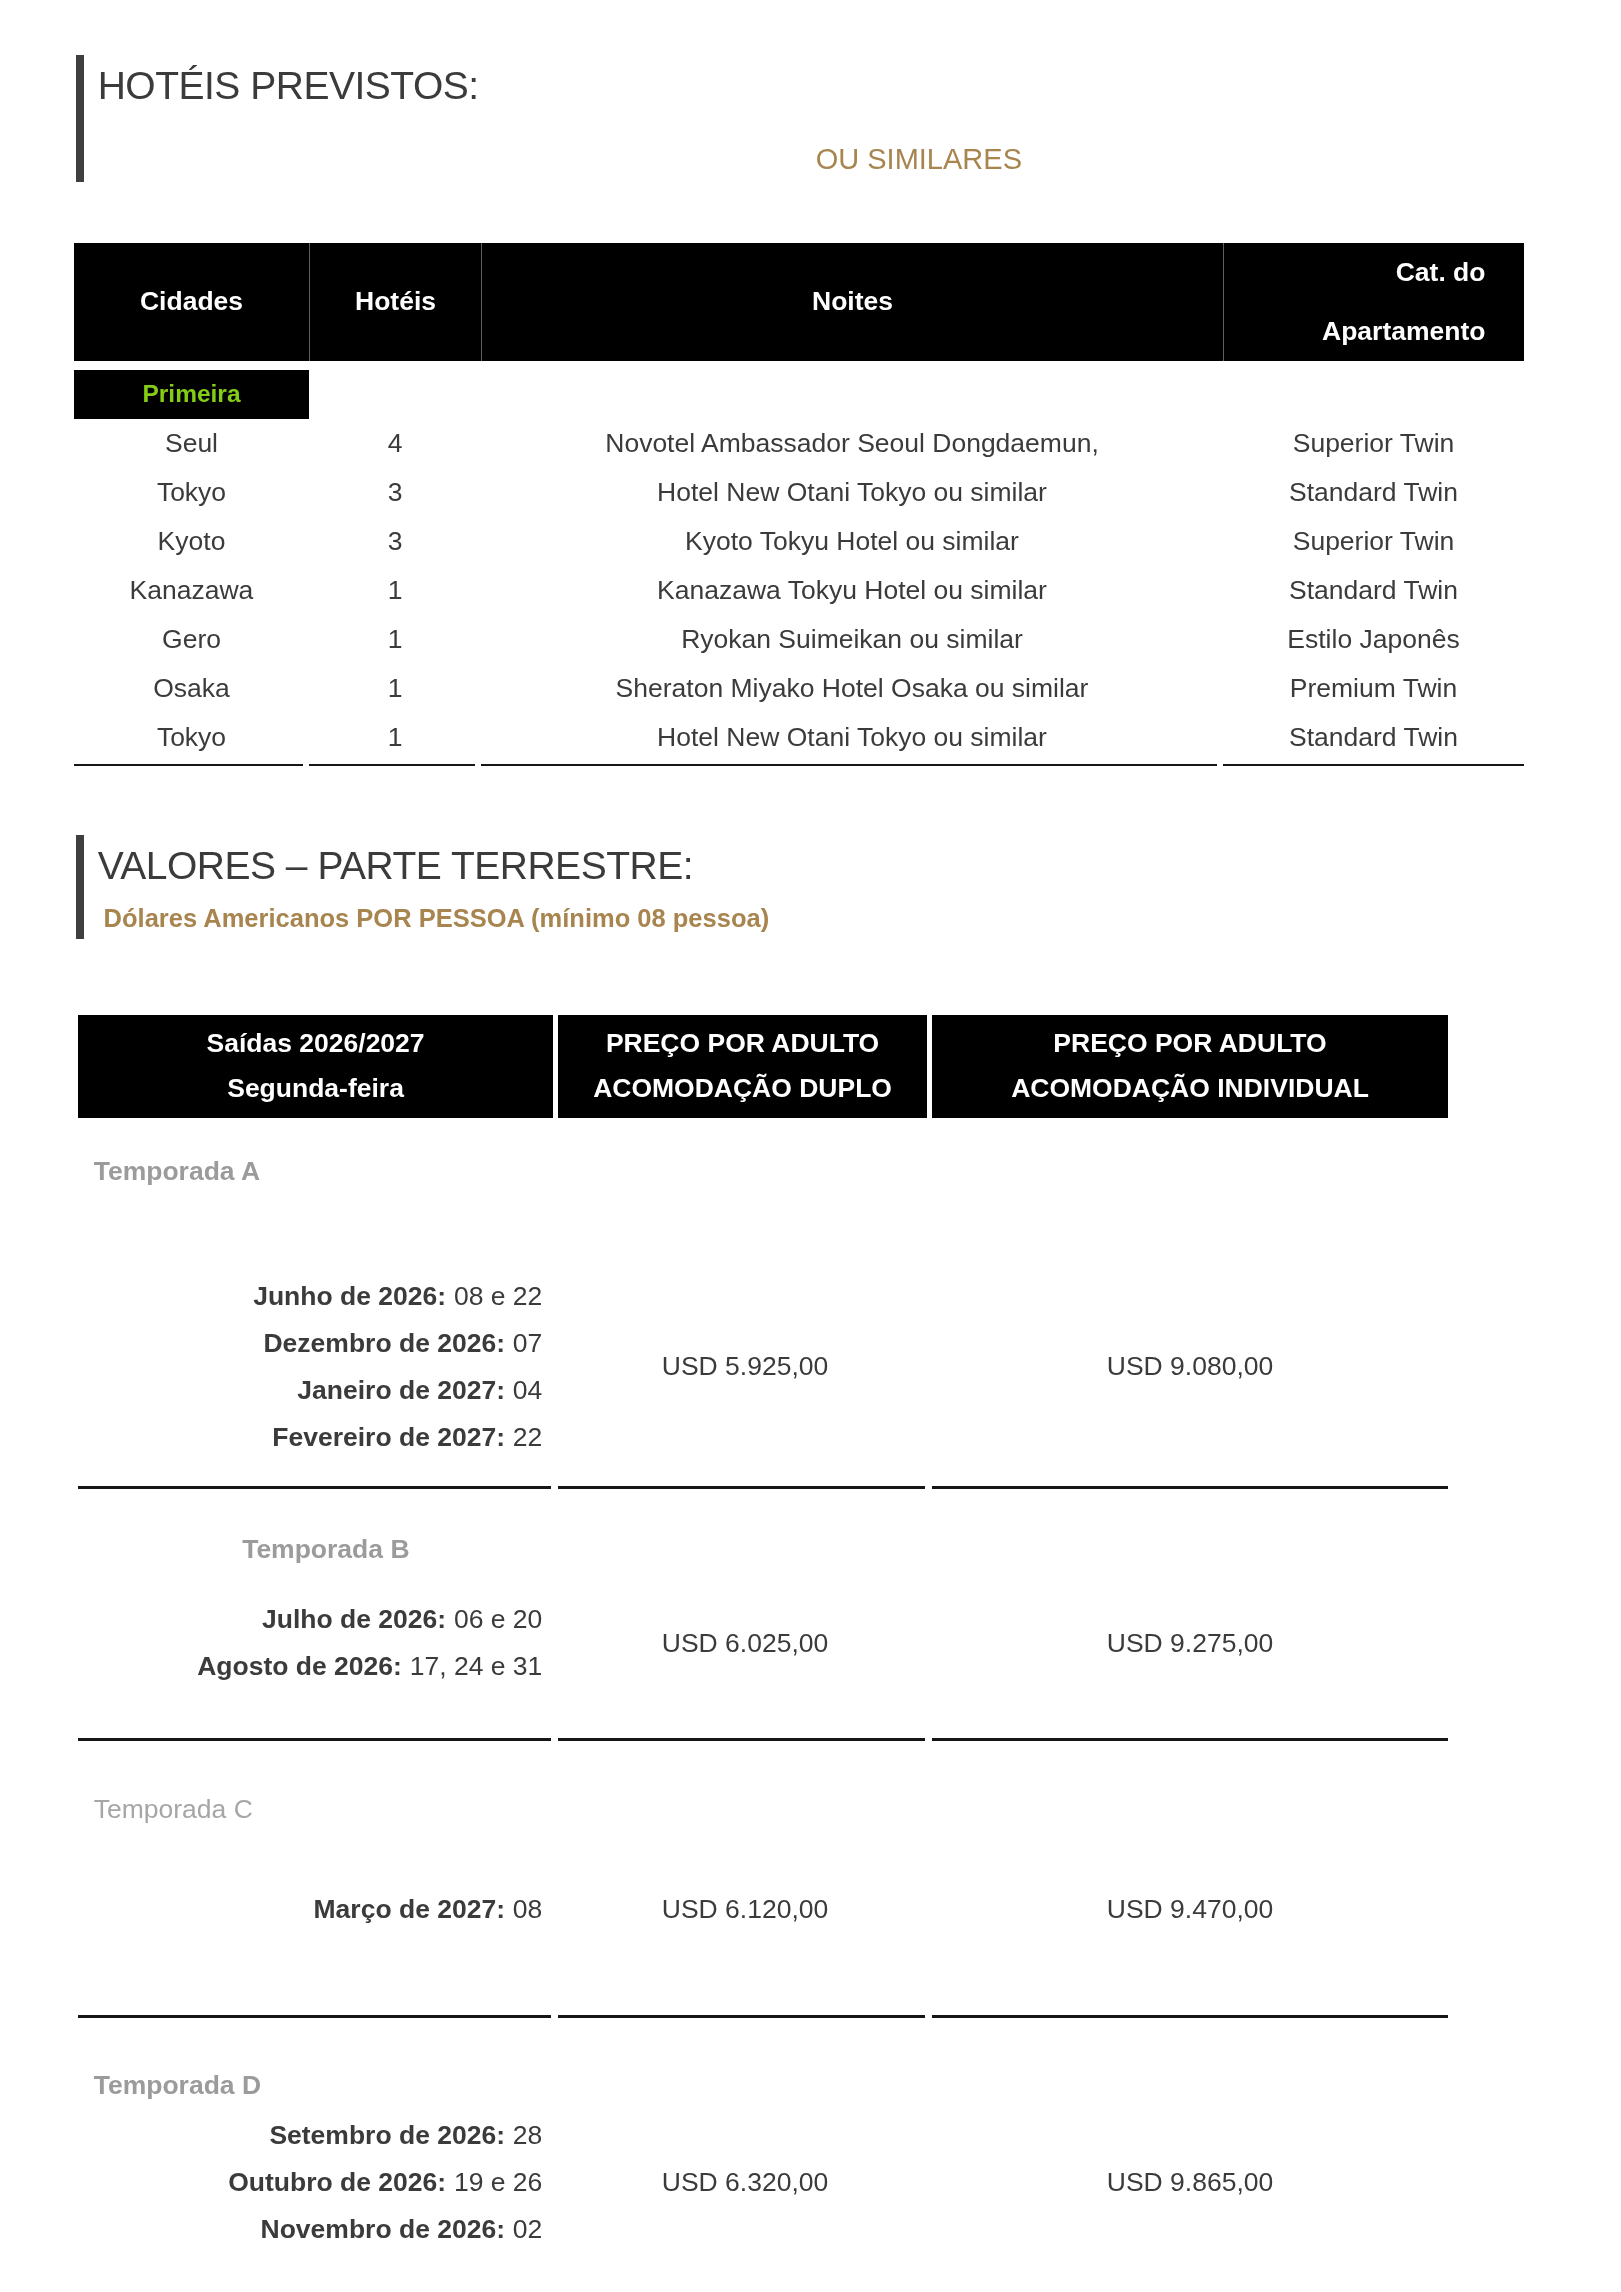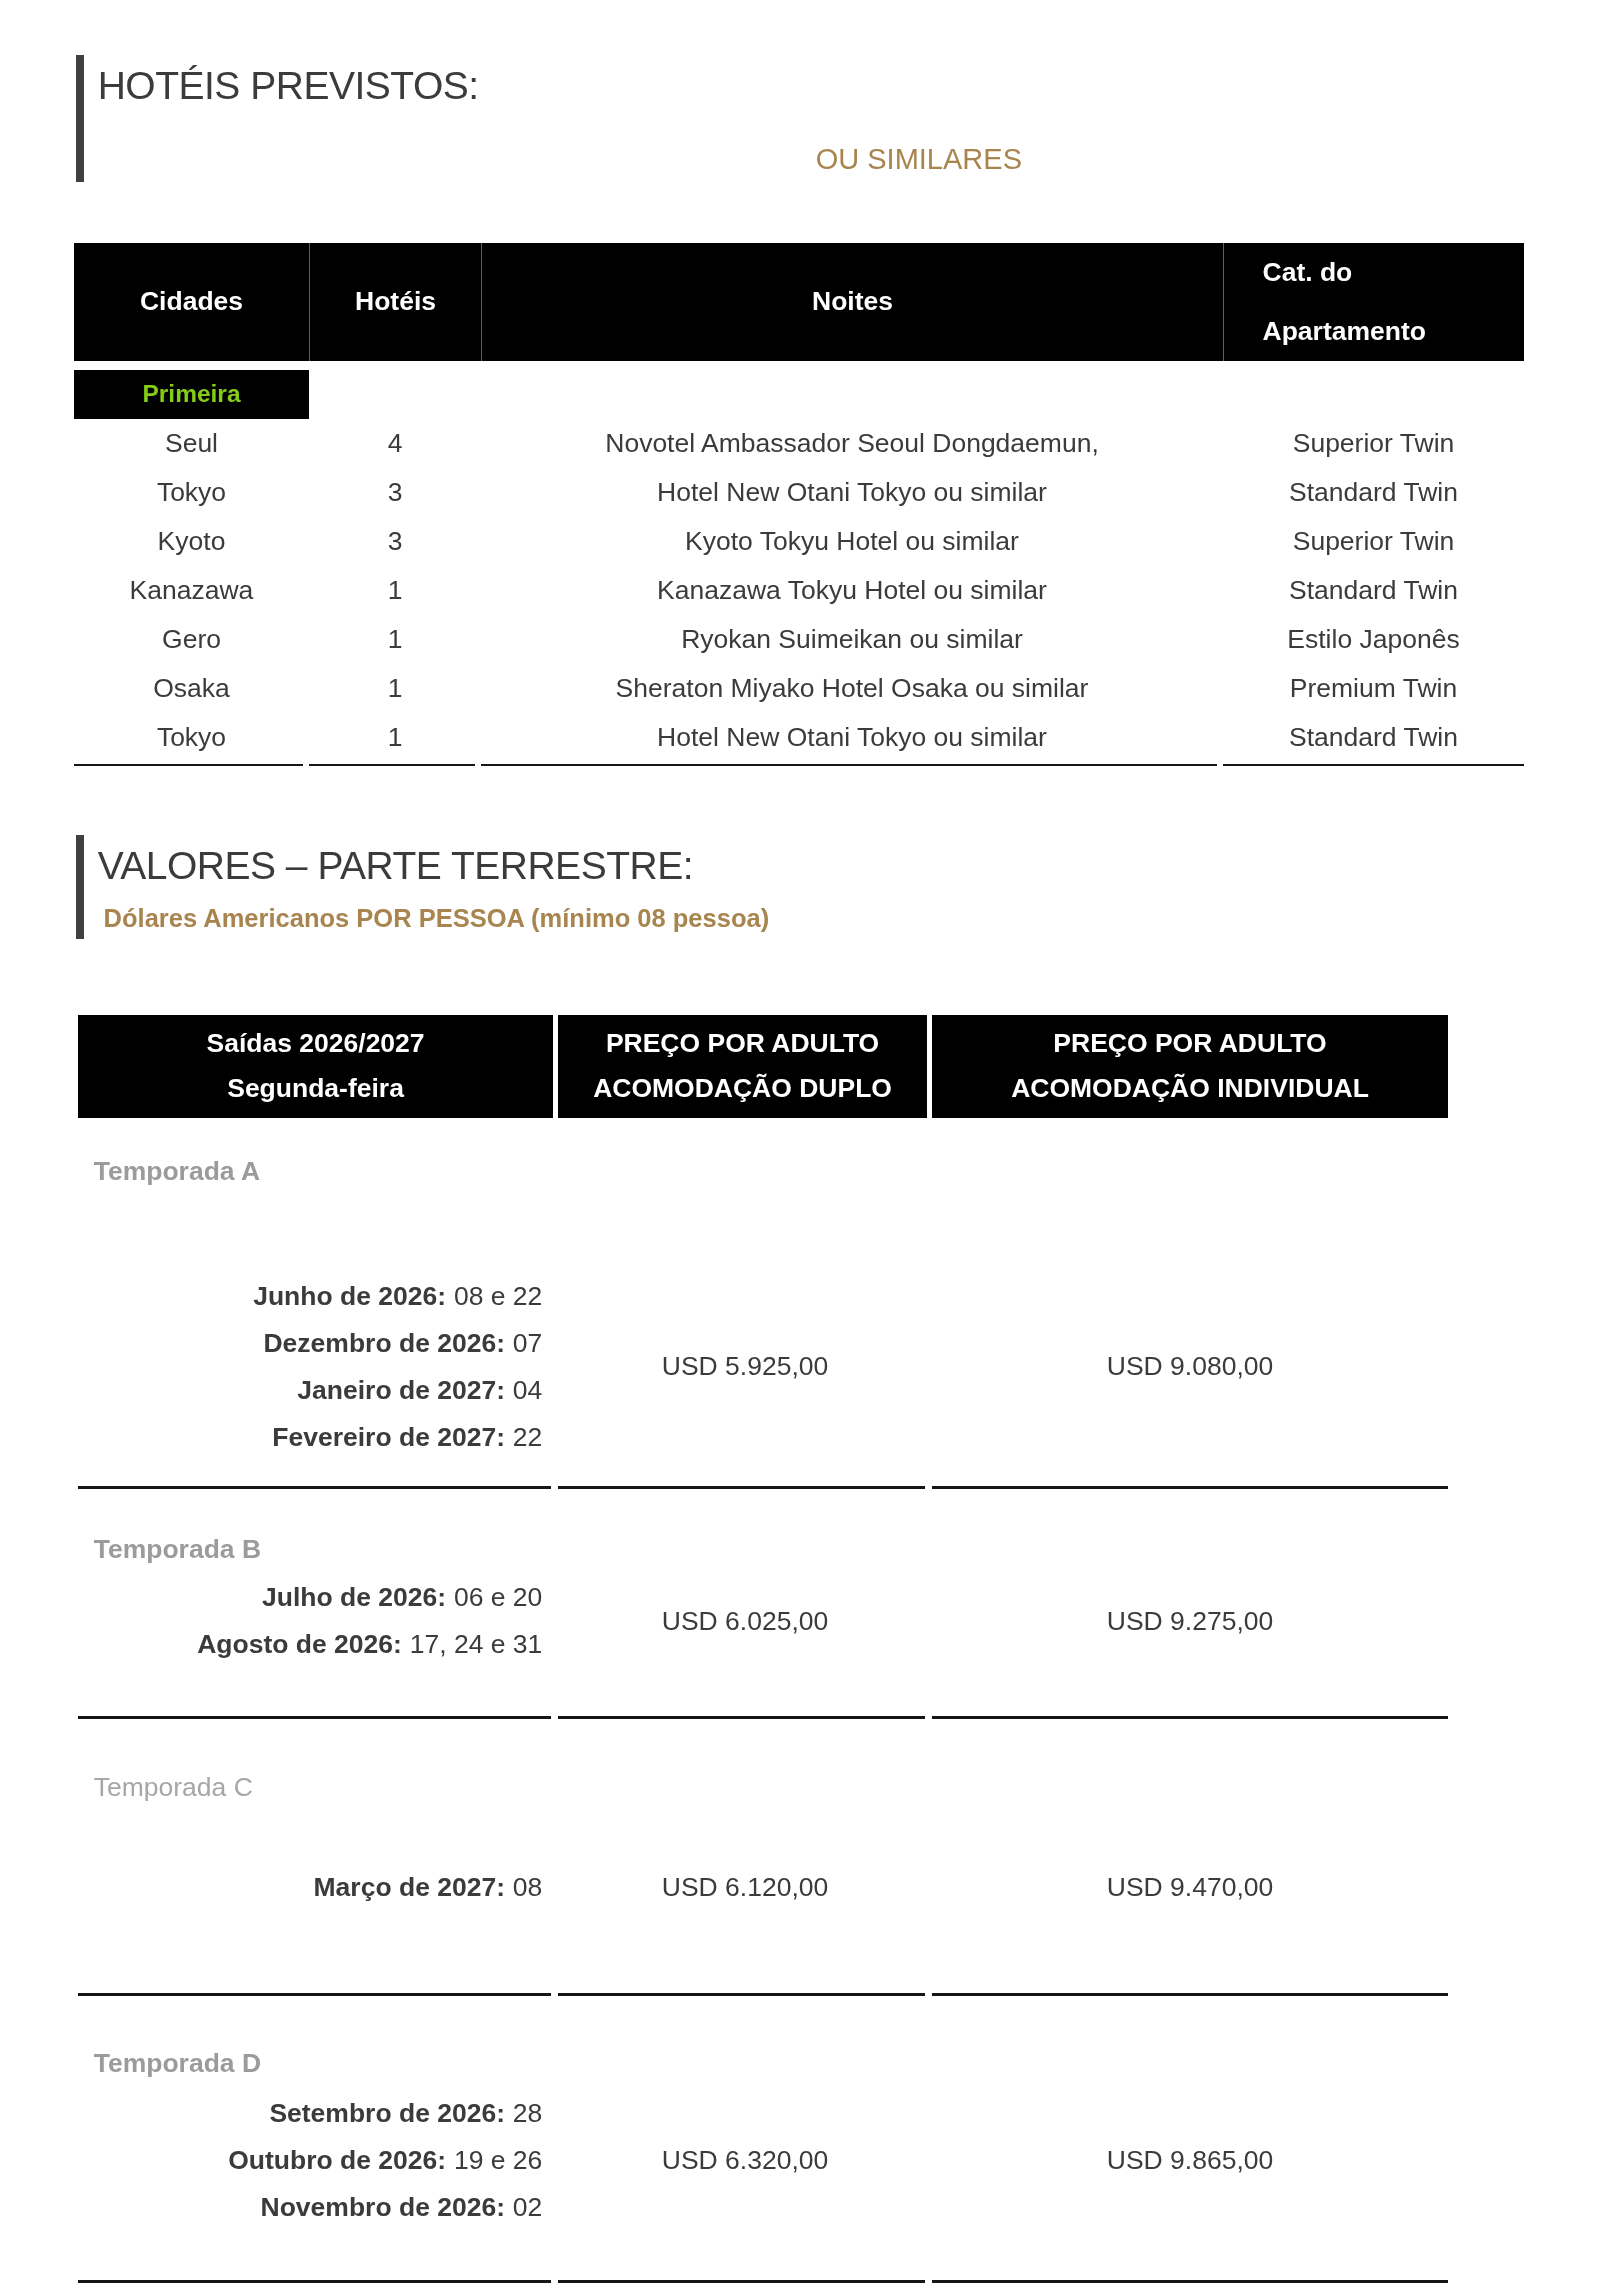--- a/index.html
+++ b/index.html
@@ -13,21 +13,21 @@
   #values-heading{margin-top:69px;}
   .heading-title{font-size:39px;line-height:49px;letter-spacing:-0.5px;color:#3b3b3b;}
   .sub-similares{font-size:29px;color:var(--accent,#a8854f);margin:33px 0 2px 119px;text-align:center;}
   .sub-dolares{font-size:25.5px;font-weight:bold;color:var(--accent,#a8854f);margin:13.7px 0 2px 5.9px;}
 
   
   .table1{margin:61px 0 0 74px;width:1450px;}
   .t1-grid{display:grid;grid-template-columns:235px 172px 742px 301px;}
   .t1-head .hc{
     background:var(--header_bg,#000);color:#fff;font-weight:bold;font-size:26.5px;height:118px;
-    display:flex;align-items:center;justify-content:center;text-align:left;
+    display:flex;align-items:center;justify-content:center;text-align:right;
   }
   .t1-head .hc + .hc{border-left:1px solid #5f5f5f;}
   .t1-head .hc-room span{display:inline-block;max-width:223px;line-height:59px;}
   .badge{
     margin-top:8.8px;width:235px;height:49px;background:var(--header_bg,#000);color:#84cc16;
     font-weight:bold;font-size:24.5px;display:flex;align-items:center;justify-content:center;
   }
   .t1-row .c{height:49px;display:flex;align-items:center;justify-content:center;font-size:26.5px;white-space:nowrap;}
   .t1-bottom{margin-top:2px;}
   .t1-bottom div{height:2.9px;background:#161616;margin-right:5.9px;}
@@ -50,21 +50,21 @@
   .date-line{font-size:26.5px;line-height:47px;white-space:nowrap;}
   .date-month{font-weight:bold;}
   .date-days{margin-left:7.8px;}
   .price{grid-row:2;display:flex;align-items:center;justify-content:center;font-size:26.5px;white-space:nowrap;}
   .price.double{grid-column:2;}
   .price.single{grid-column:3;}
 
   .season-a{padding-top:37px;padding-bottom:25.5px;}
   .season-a .s-label{margin-bottom:85px;}
   .season-b{padding-top:44px;padding-bottom:48px;}
-  .season-b .s-label{margin-bottom:8px;}
+  .season-b .s-label{margin-bottom:30px;text-align:center;}
   .season-c{padding-top:52px;padding-bottom:82px;}
   .season-c .s-label{margin-bottom:60px;}
   .season-d{padding-top:51px;padding-bottom:49px;}
   .season-d .s-label{margin-bottom:9.8px;}
 
   .divider3 div{height:2.9px;background:#161616;margin-right:6.9px;}
   .divider3 div:last-child{margin-right:0;}
 </style>
 </head>
 <body>

